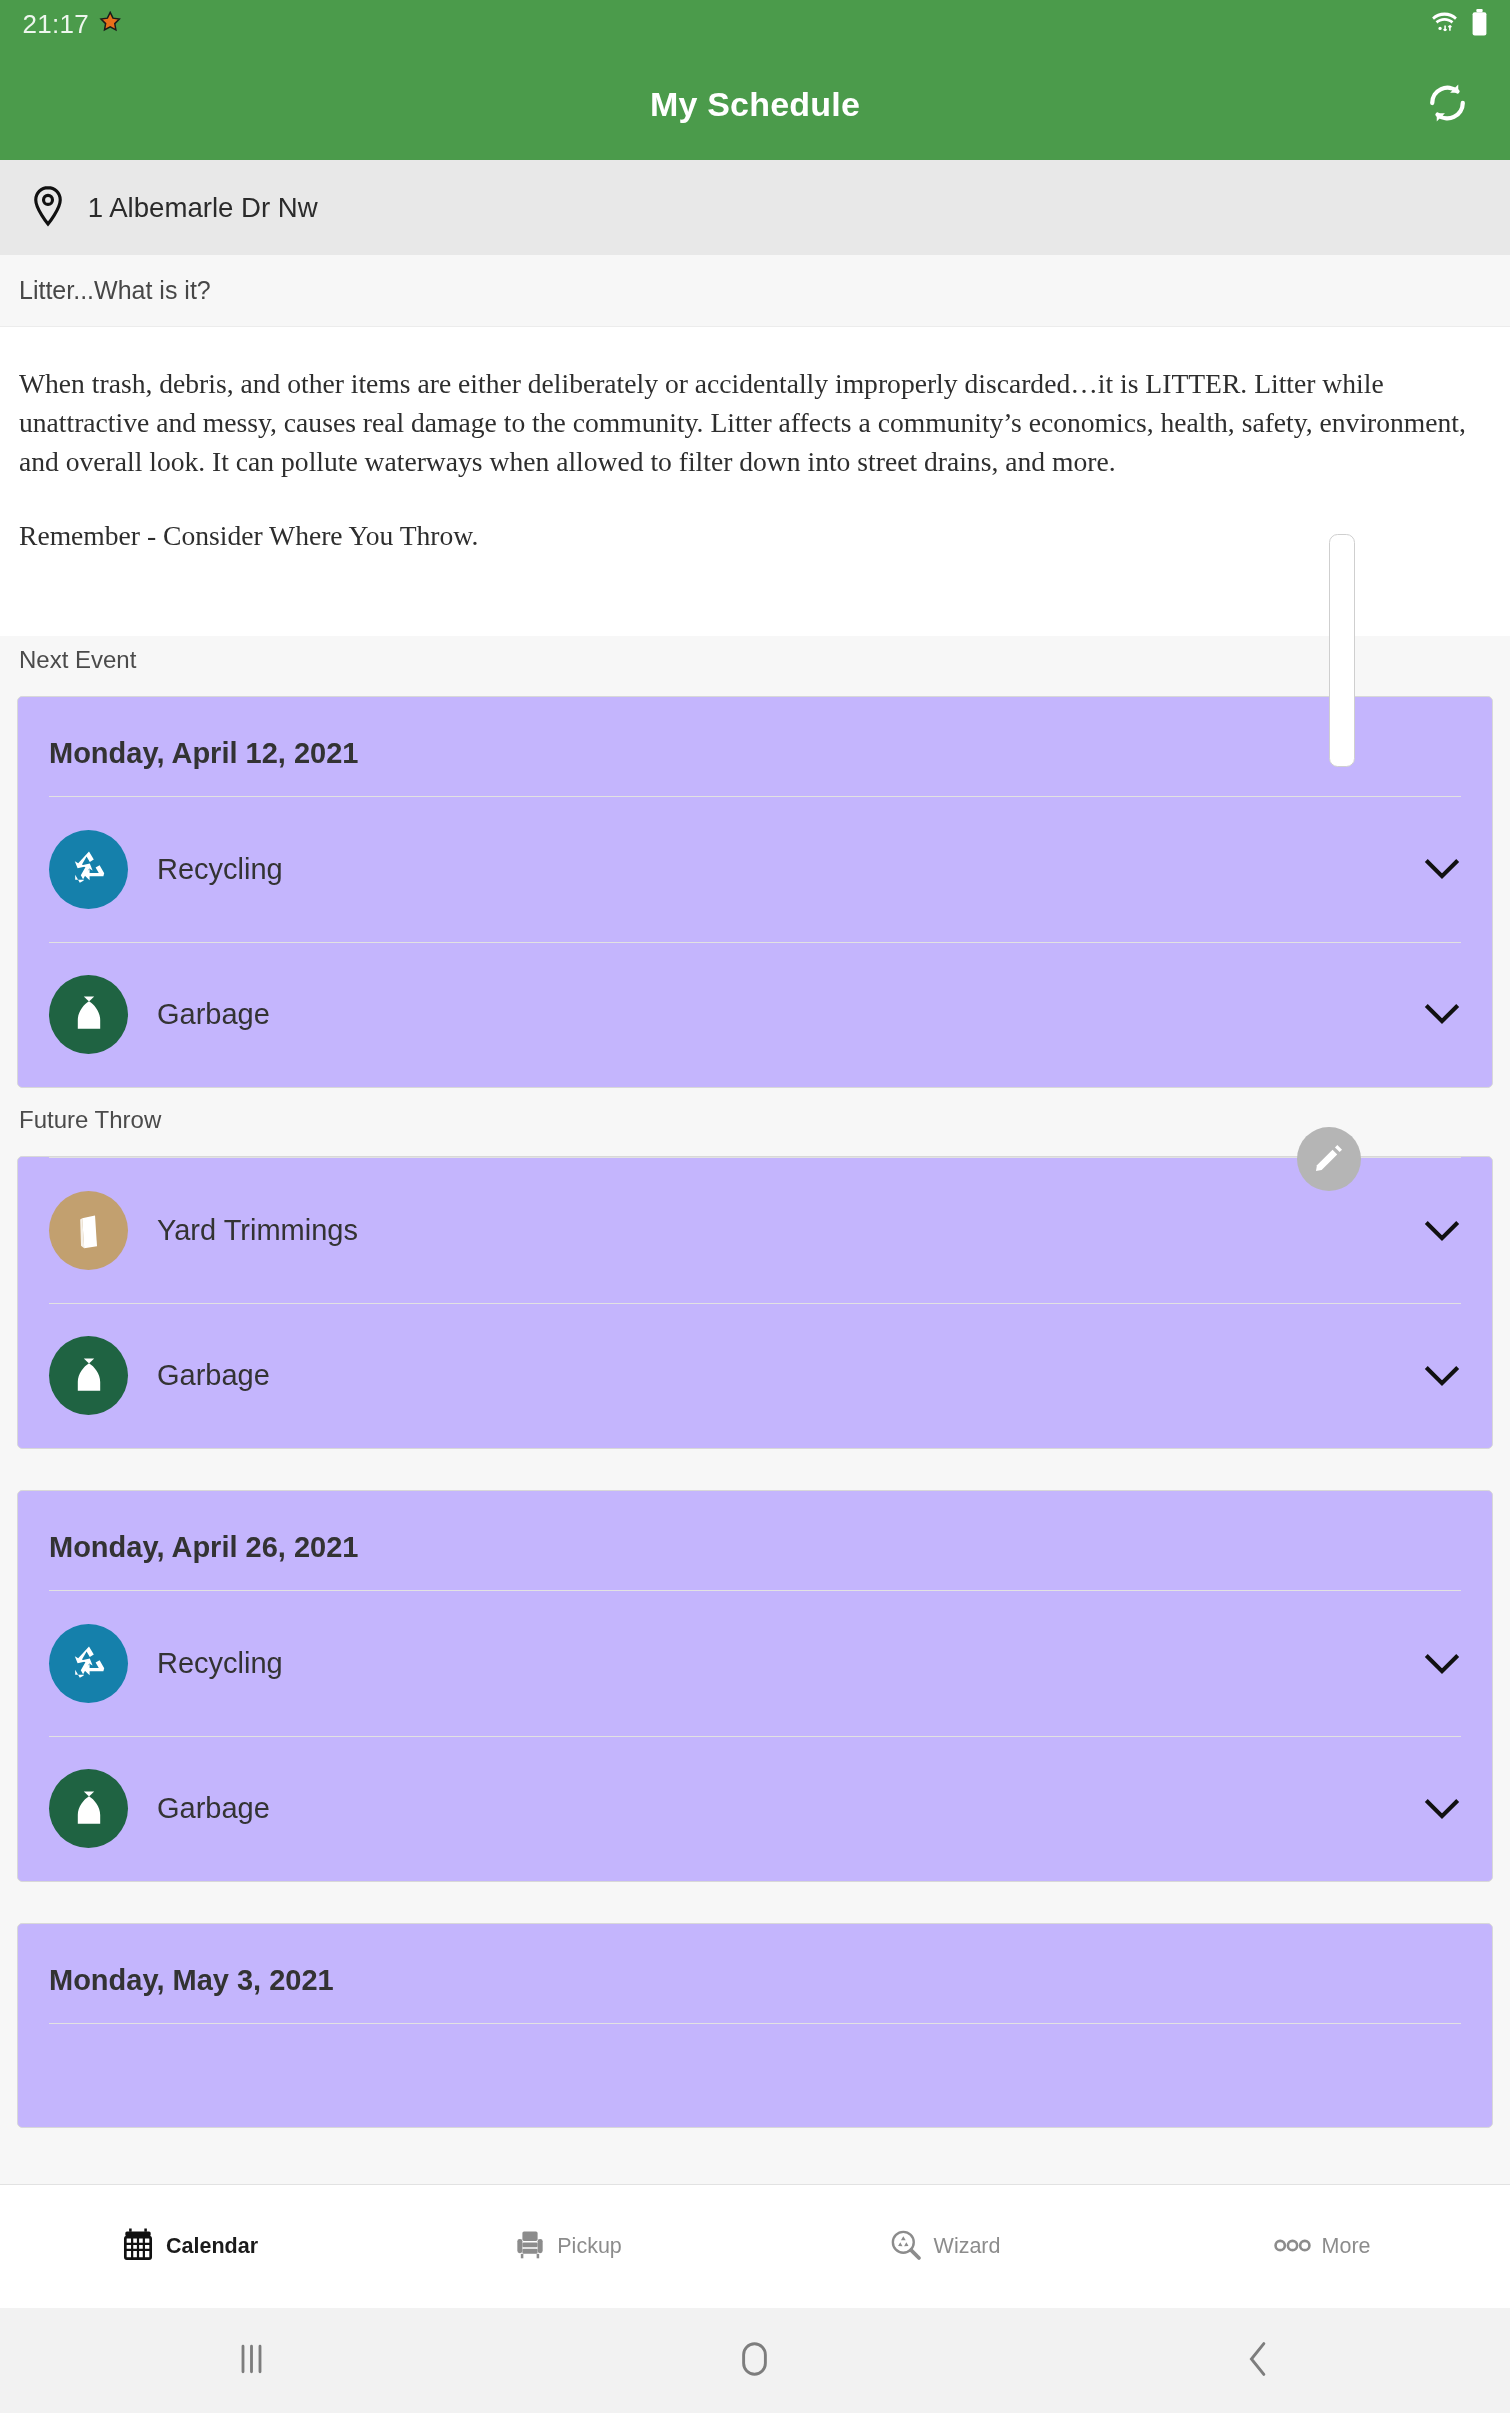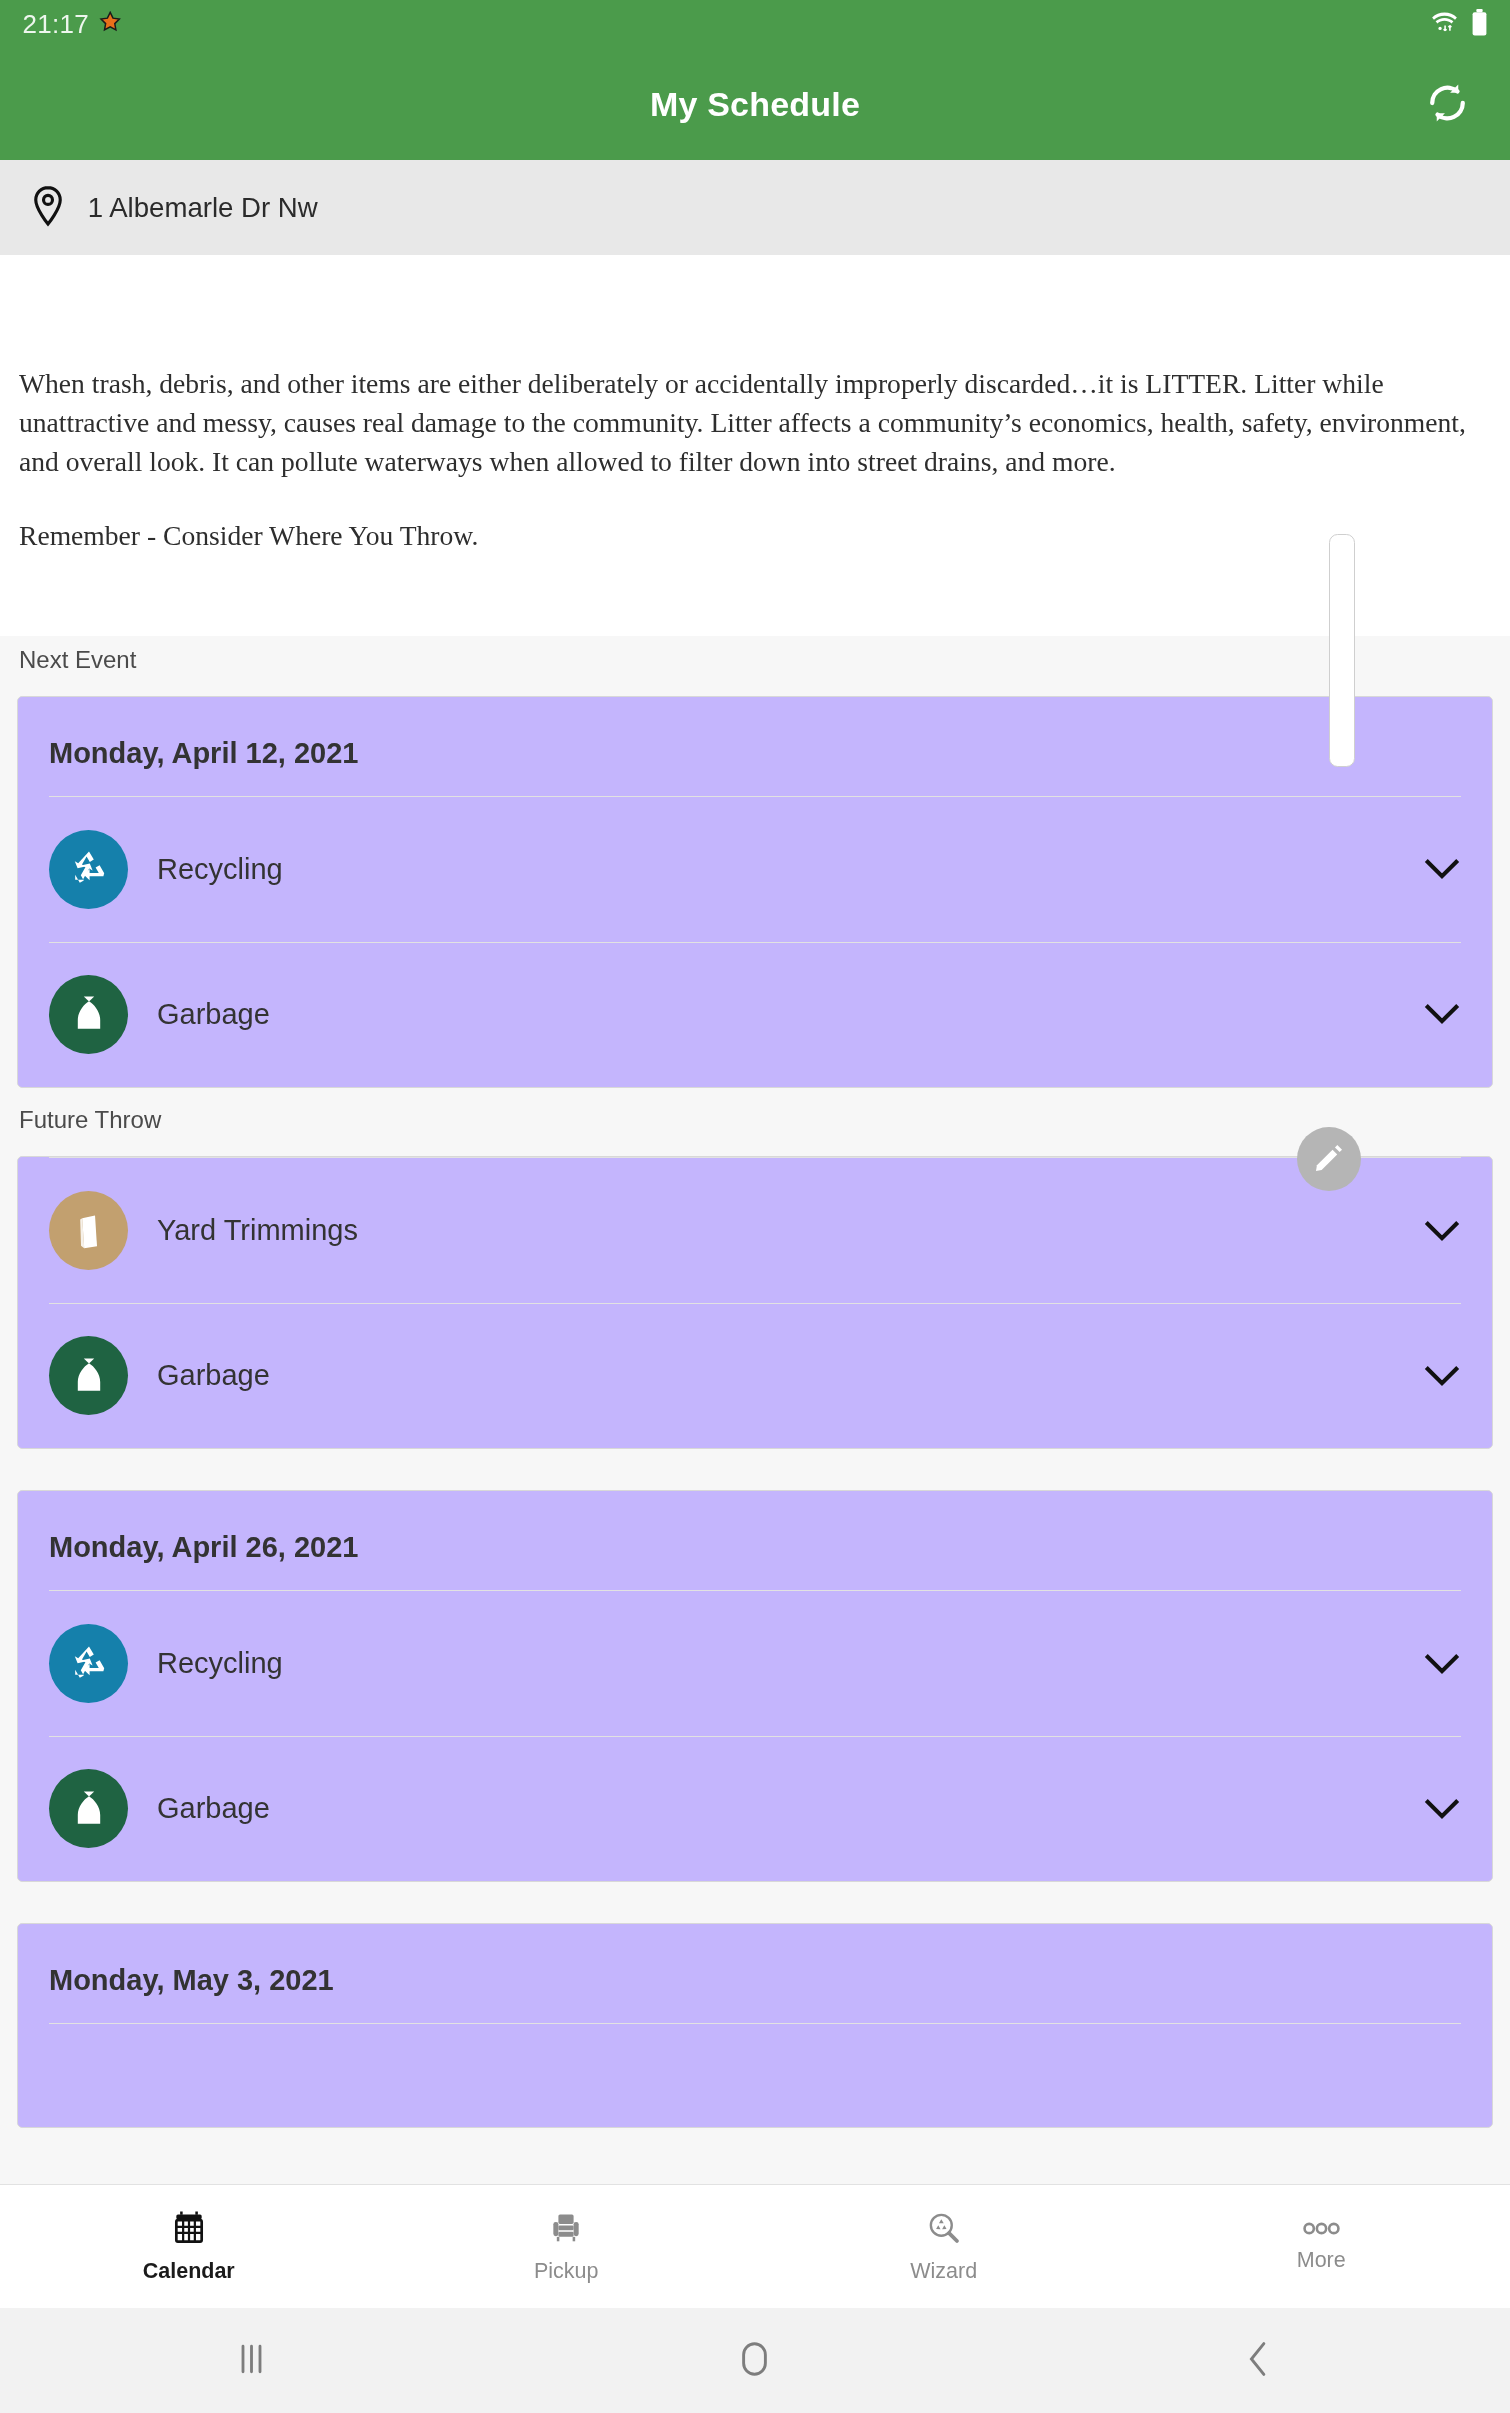--- a/index.html
+++ b/index.html
@@ -108,21 +108,21 @@
     border:0.9px solid #cfcfcf; border-radius:8.6px; background:#ffffff; z-index:15;
   }
 
   
   .bottomnav {
     position:absolute; bottom:105px; left:0; width:1510px; height:124px;
     background:#ffffff; border-top:0.9px solid #e2e2e2;
     display:flex; align-items:center;
   }
   .navitem {
-    flex:1; display:flex; flex-direction:column; align-items:center; justify-content:center;
+    flex:1; display:flex; flex-direction:row; align-items:center; justify-content:center;
     gap:8.6px; height:100%;
   }
   .navitem .nav-label { font-size:21.5px; }
   .navitem.active .nav-label { color:#1b1b1b; font-weight:bold; }
   .navitem .nav-label { color:#8c8c8c; }
 
   
   .sysnav {
     position:absolute; bottom:0; left:0; width:1510px; height:105px;
     background:#f2f2f2; display:flex; align-items:center;
@@ -179,20 +179,23 @@
   <div class="addressbar">
     <span>
       <svg width="38" height="43" viewBox="0 0 22 26" fill="none">
         <path d="M11 1.6c-4.1 0-7.4 3.3-7.4 7.4 0 5.4 7.4 14.6 7.4 14.6s7.4-9.2 7.4-14.6c0-4.1-3.3-7.4-7.4-7.4z" stroke="#111" stroke-width="1.9"></path>
         <circle cx="11" cy="9" r="2.7" stroke="#111" stroke-width="1.9"></circle>
       </svg>
     </span>
     <span class="address-text">1 Albemarle Dr Nw</span>
   </div>
 
+  <div class="info-head">
+    <span class="info-head-text">Litter...What is it?</span>
+  </div>
 
   <div class="info-body">
     <p class="info-para">When trash, debris, and other items are either deliberately or accidentally improperly discarded…it is LITTER. Litter while unattractive and messy, causes real damage to the community.  Litter affects a community’s economics, health, safety, environment, and overall look. It can pollute waterways when allowed to filter down into street drains, and more.</p>
     <p class="info-remember">Remember - Consider Where You Throw.</p>
   </div>
 
   <div class="scrollarea">
 
     <div class="sect-label">Next Event</div>
 

